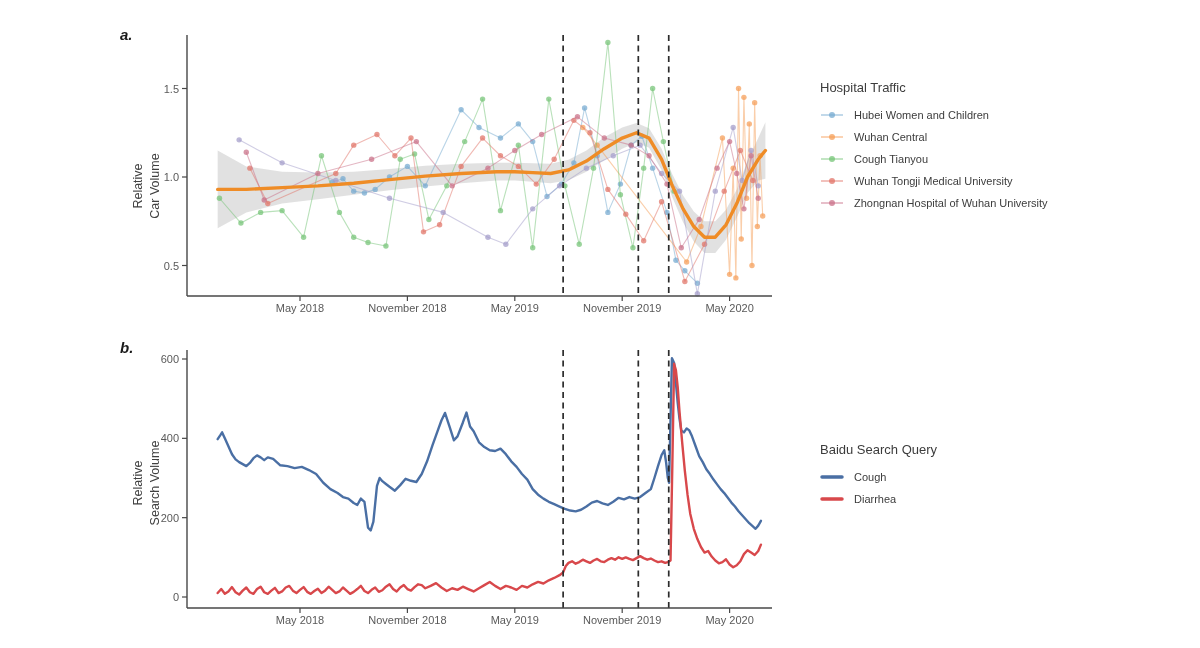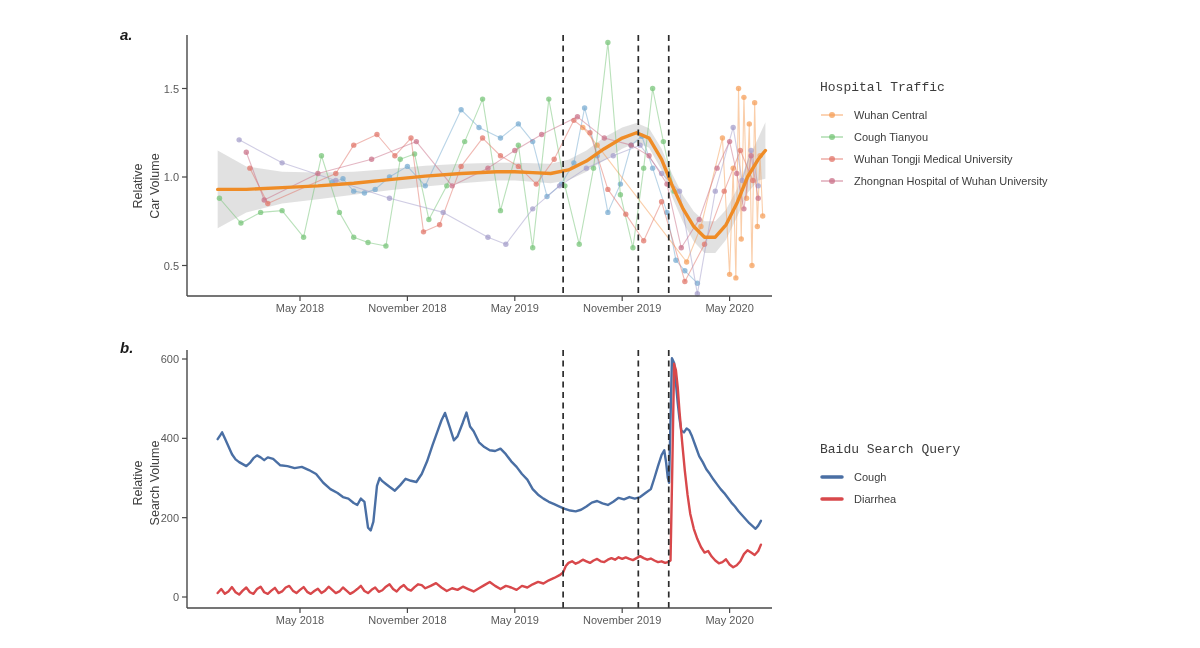--- a/index.html
+++ b/index.html
@@ -10,21 +10,21 @@
   #panel-letter-a{left:120;top:26px;left:120px;}
   #panel-letter-b{left:120px;top:339px;}
   .ylab{position:absolute;width:120px;height:36px;text-align:center;
         font-size:12.5px;color:#404040;line-height:1.32;
         transform:rotate(-90deg);}
   #ylab-a{left:88px;top:168px;}
   #ylab-b{left:88px;top:465px;}
   .legend{position:absolute;left:820px;}
   #legend-hospital{top:80px;}
   #legend-baidu{top:442px;text-align:center;}
-  .legend-title{font-size:13px;color:#3c3c3c;margin-bottom:9px;font-family:Liberation Mono, monospace;}
+  .legend-title{font-size:13px;color:#3c3c3c;margin-bottom:9px;}
   .legend-item{display:flex;align-items:center;height:22px;}
   .legend-key{flex:0 0 auto;margin-right:10px;}
   .legend-label{font-size:11px;color:#3c3c3c;white-space:nowrap;}
   svg text.tick-label{font-family:"Liberation Sans",sans-serif;font-size:11px;fill:#595959;}
 </style>
 </head>
 <body>
 
 <div class="figure">
 
@@ -257,20 +257,27 @@
   </div>
   <div class="ylab" id="ylab-b">
     <div>Relative</div>
     <div>Search Volume</div>
   </div>
 
   <div class="legend" id="legend-hospital">
     <div class="legend-title">Hospital Traffic</div>
     <div class="legend-item">
       <svg class="legend-key" width="24" height="12">
+        <line x1="1" y1="6" x2="23" y2="6" stroke-width="1.6" stroke-opacity="0.55" stroke="#74a9d0"></line>
+        <circle cx="12" cy="6" r="3" fill-opacity="0.75" fill="#74a9d0"></circle>
+        </svg>
+      <span class="legend-label">Hubei Women and Children</span>
+    </div>
+    <div class="legend-item">
+      <svg class="legend-key" width="24" height="12">
         <line x1="1" y1="6" x2="23" y2="6" stroke-width="1.6" stroke-opacity="0.55" stroke="#f59d56"></line>
         <circle cx="12" cy="6" r="3" fill-opacity="0.75" fill="#f59d56"></circle>
         </svg>
       <span class="legend-label">Wuhan Central</span>
     </div>
     <div class="legend-item">
       <svg class="legend-key" width="24" height="12">
         <line x1="1" y1="6" x2="23" y2="6" stroke-width="1.6" stroke-opacity="0.55" stroke="#74c476"></line>
         <circle cx="12" cy="6" r="3" fill-opacity="0.75" fill="#74c476"></circle>
         </svg>

